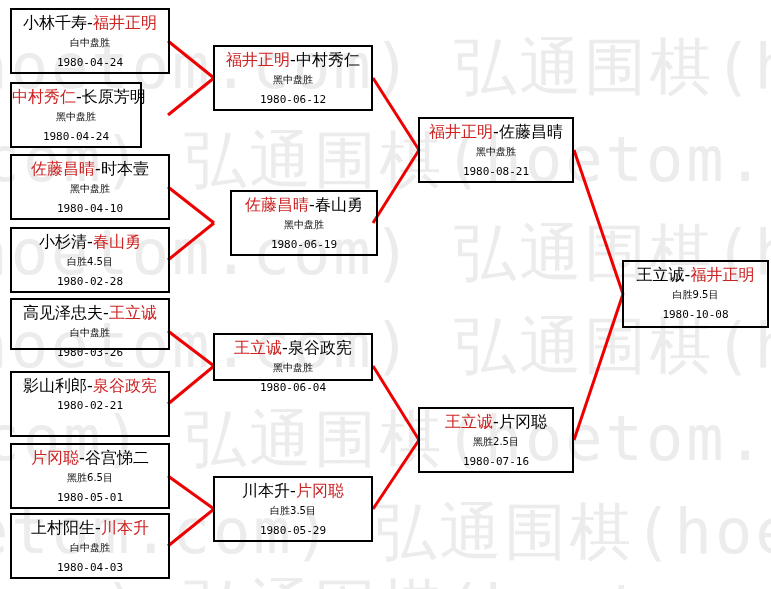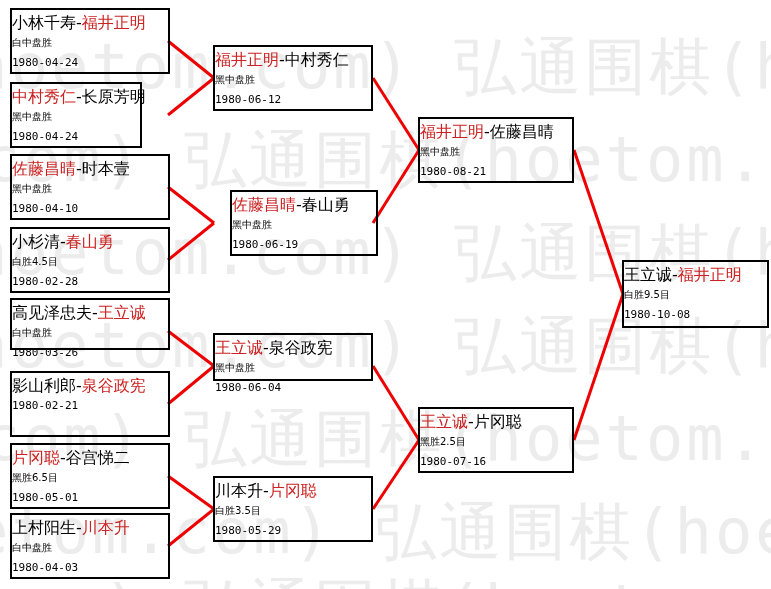--- a/index.html
+++ b/index.html
@@ -37,20 +37,21 @@
     stroke-width: 3;
   }
 
   
   .box {
     position: absolute;
     box-sizing: border-box;
     border: 2px solid #000000;
     background: rgba(255,255,255,0.0);
     z-index: 2;
+    text-align: center;
     padding-top: 3px;
   }
   .box .line {
     line-height: 20px;
     font-size: 10px;
     color: #000000;
     white-space: nowrap;
   }
   .box .names { font-size: 16px; }
   .winner { color: #cc2222; }

